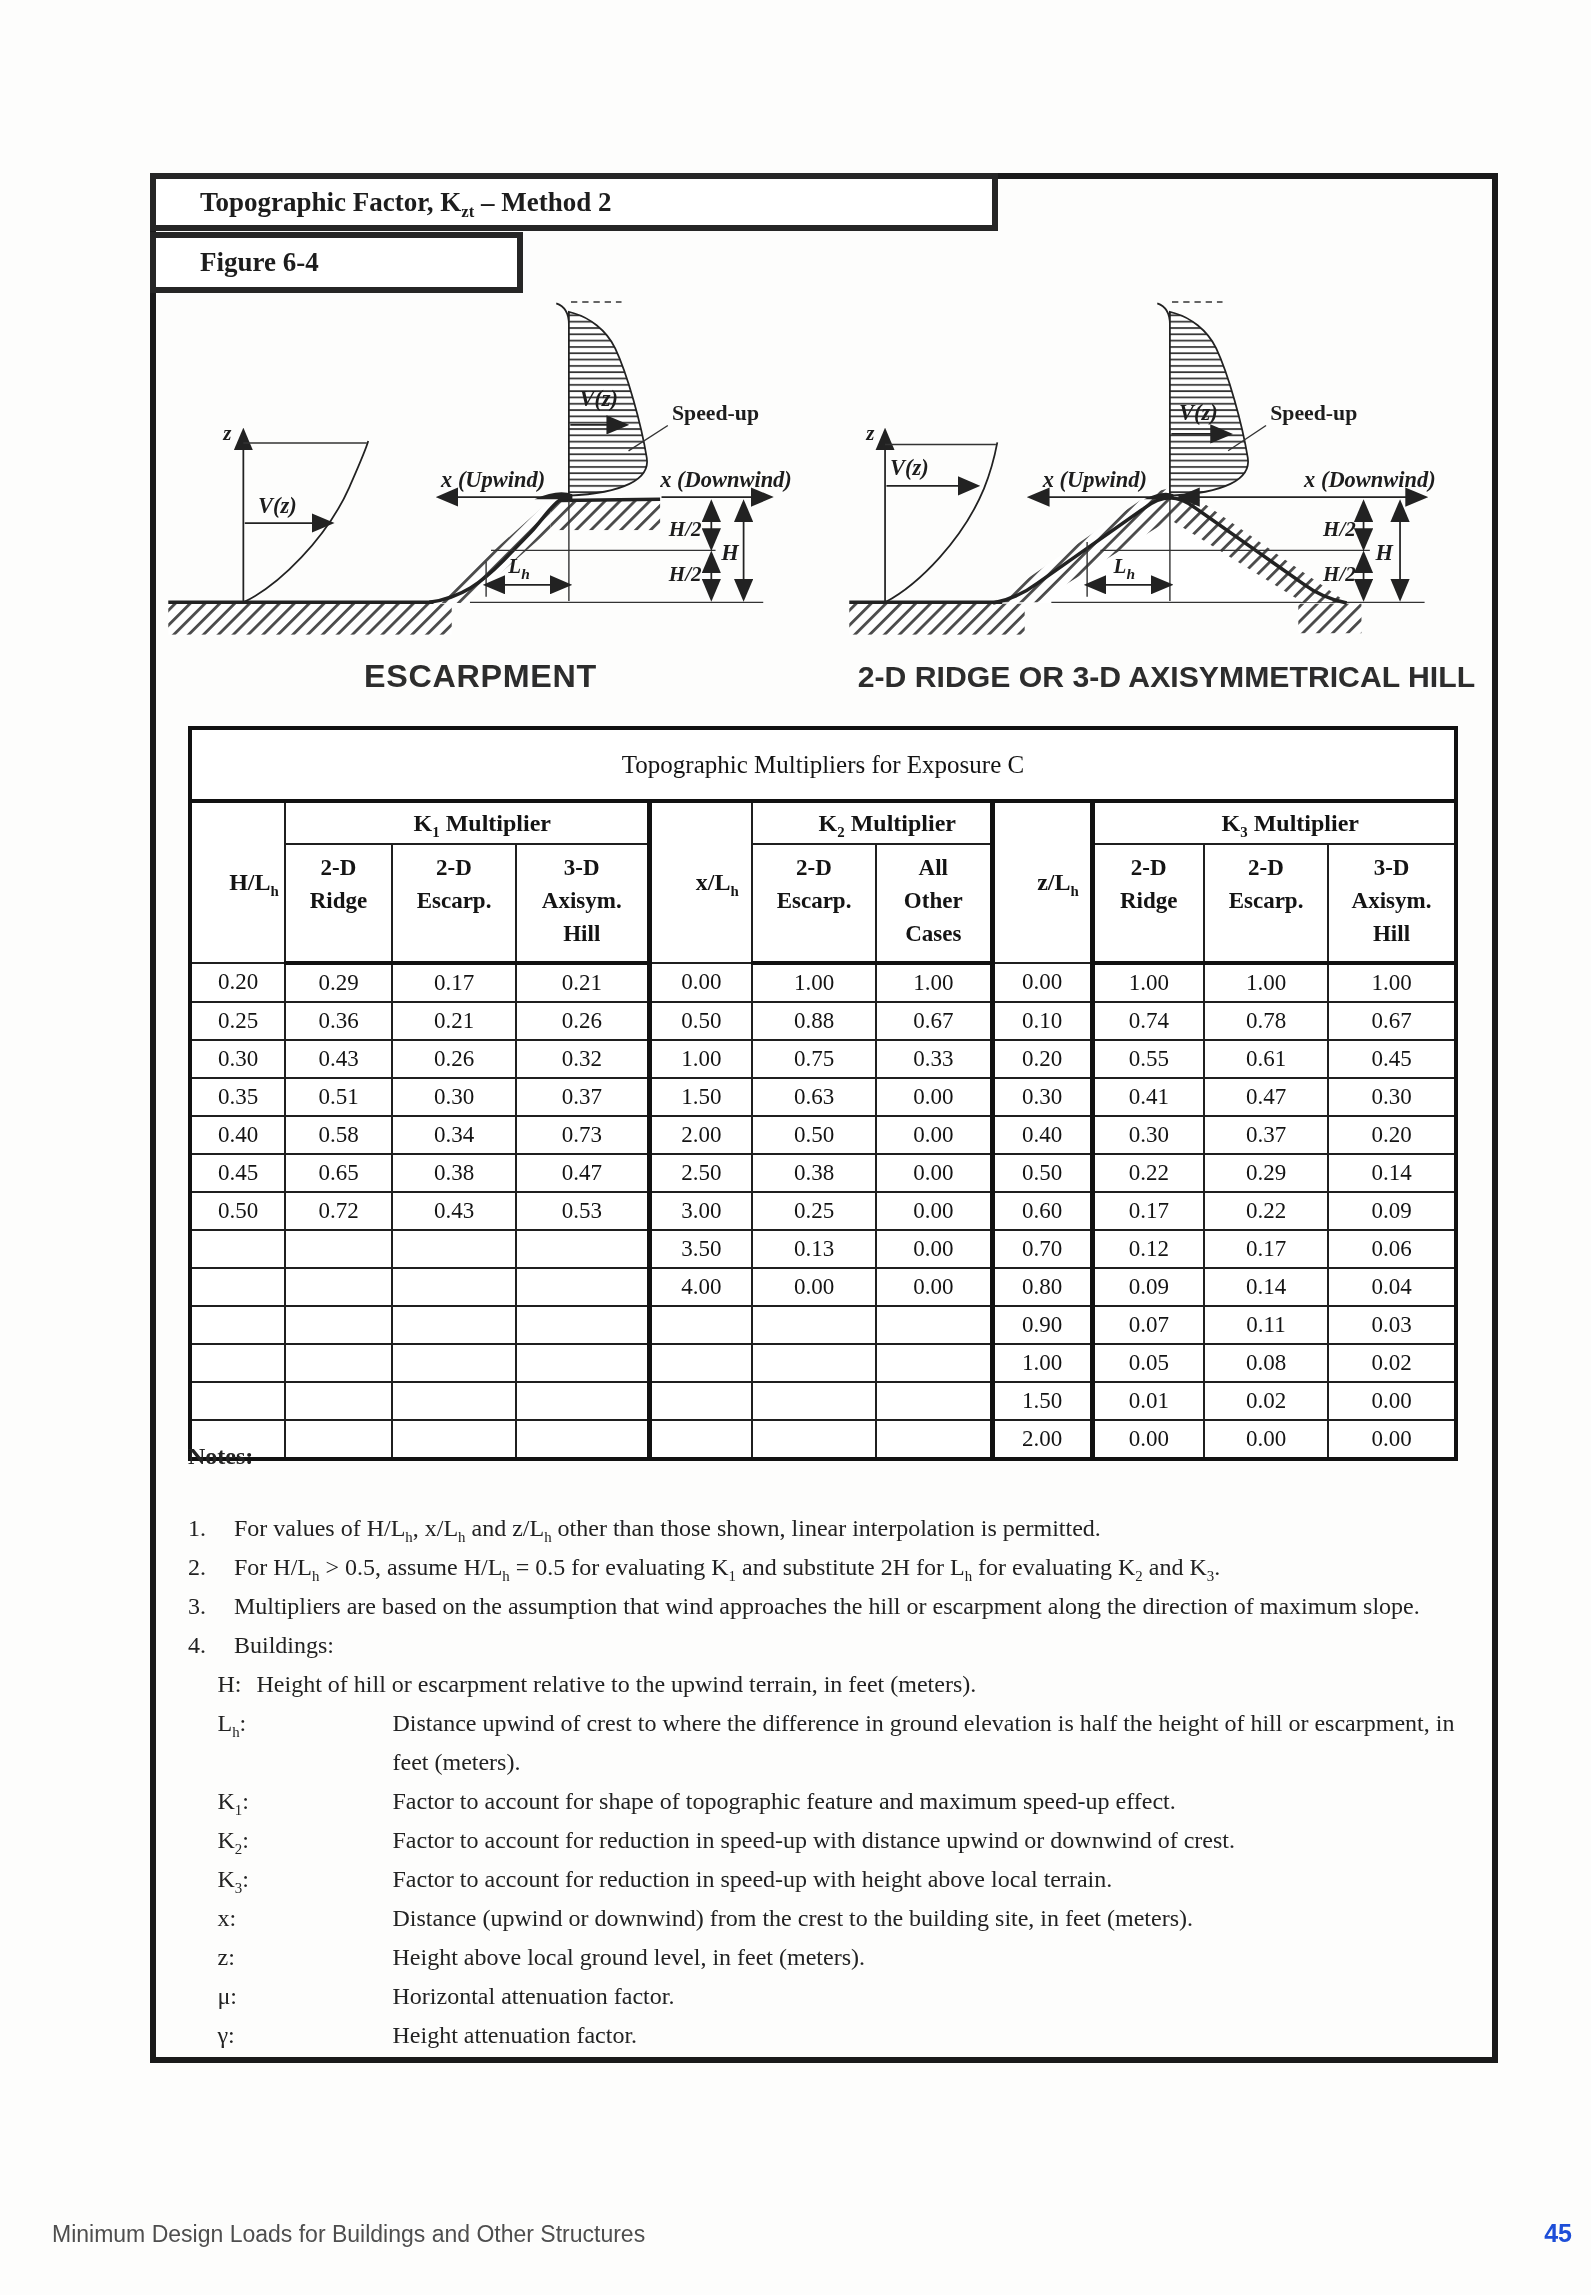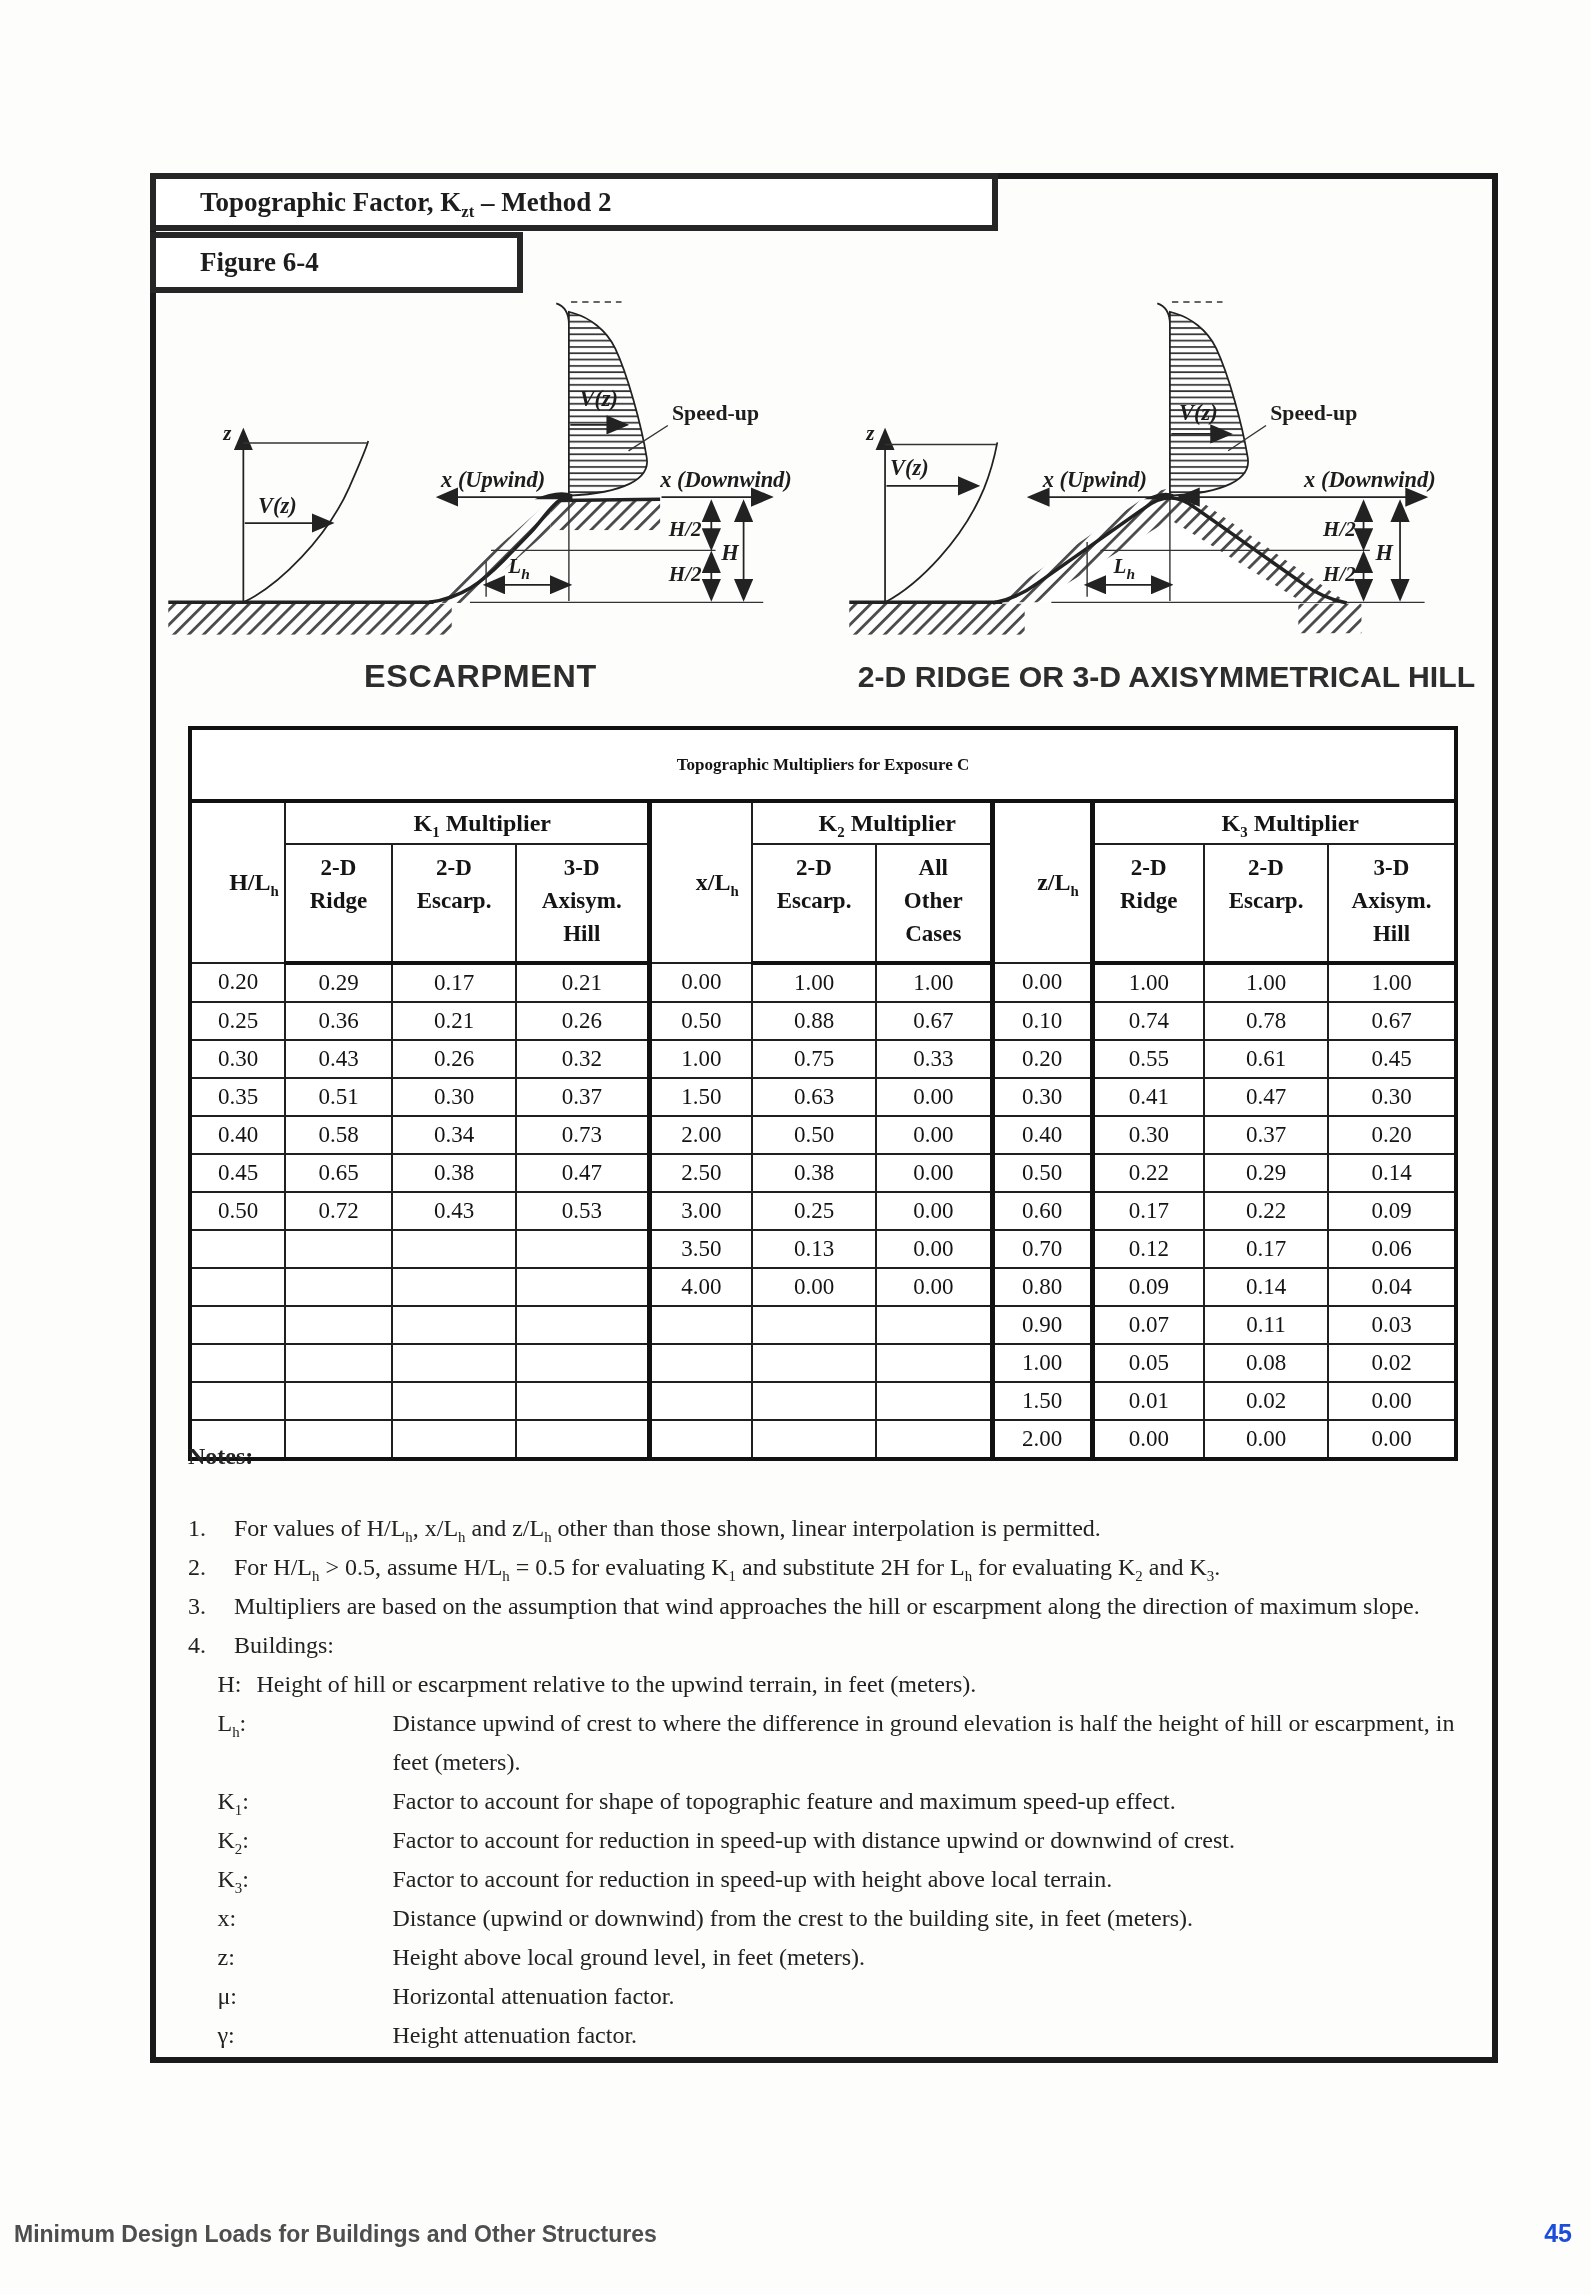--- a/index.html
+++ b/index.html
@@ -24,21 +24,21 @@
   .med{stroke:#222;stroke-width:2.5;fill:none;}
   .surf{stroke:#222;stroke-width:5;fill:none;}
   .dim{stroke:#222;stroke-width:2.5;fill:none;}
   .dash{stroke:#333;stroke-width:2;stroke-dasharray:9 7;fill:none;}
   
   .topo-table{left:188px;top:726px;width:1266px;}
   table{border-collapse:collapse;table-layout:fixed;width:1266px;background:#fff;}
   th,td{border:2.1px solid #1f1f1f;text-align:center;font-size:23px;color:#141414;
         overflow:hidden;padding:0;}
   table{border:4.9px solid #111;}
-  .t-title{height:69px;font-size:17px;font-weight:bold;}
+  .t-title{height:69px;font-size:25px;font-weight:normal;}
   .group-row th{height:40px;font-size:24px;font-weight:bold;border-bottom:2.1px solid #1f1f1f;padding-left:32px;}
   .colhead-row th{height:110px;font-weight:bold;vertical-align:top;padding-top:5.6px;line-height:33px;}
   .axis-th{font-weight:bold;vertical-align:middle !important;padding-top:0 !important;}
   .data-row td{height:36px;line-height:36px;}
   .bL{border-left:5.6px solid #111 !important;}
   thead .t-title{border-bottom:4.2px solid #111;}
   .colhead-row th{border-bottom:4.2px solid #111;}
   
   .notes{left:188px;top:1437px;width:1267px;font-size:24px;line-height:39px;color:#222;}
   .notes-heading{font-weight:bold;margin-bottom:33px;}
@@ -46,21 +46,21 @@
   .note-num{width:46px;flex:0 0 46px;}
   .note-text{flex:1;}
   .notation{margin-left:29.5px;}
   .notation-row{display:flex;align-items:flex-start;}
   .notation-term{width:175px;flex:0 0 175px;}
   .notation-term.compact{width:39px;flex:0 0 39px;}
   .notation-desc{flex:1;}
   
   .footer{left:14px;top:2219px;width:1558px;display:flex;justify-content:space-between;align-items:baseline;
           font-family:"Liberation Sans",sans-serif;}
-  .footer-title{font-size:23px;font-weight:bold;color:#4e4e4e;}
+  .footer-title{font-size:23px;font-weight:normal;color:#4e4e4e;margin-left:38px;}
   .footer-page{font-size:25px;font-weight:bold;color:#1d4ed8;}
 </style>
 </head>
 <body>
 
 <div class="page">
 
   <svg width="0" height="0" style="position:absolute">
     <defs>
       <marker id="arE" markerWidth="13" markerHeight="11" refX="11" refY="5.5" orient="auto">

